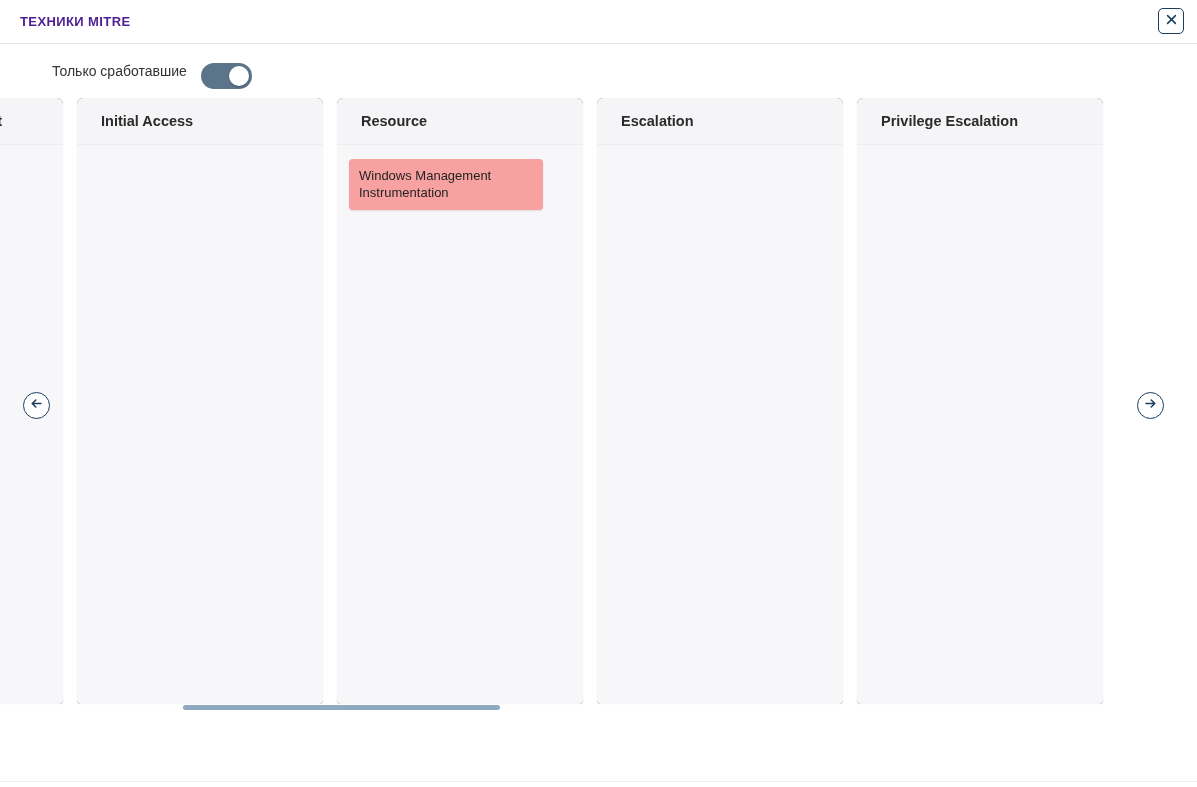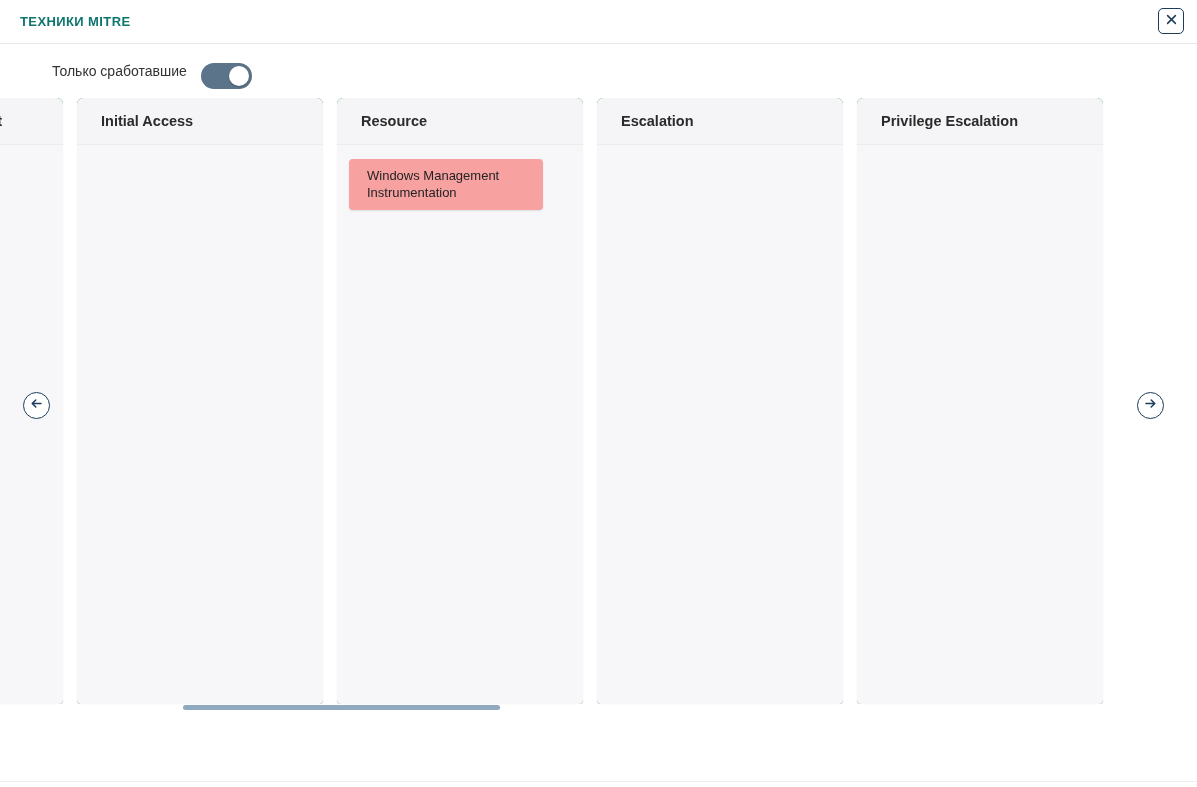--- a/index.html
+++ b/index.html
@@ -30,21 +30,21 @@
     display: flex;
     align-items: center;
     background: #ffffff;
   }
 
   .modal-title {
     margin-left: 20px;
     font-size: 13px;
     font-weight: bold;
     letter-spacing: 0.4px;
-    color: #0f766e;
+    color: #4c1d95;
     text-transform: uppercase;
     white-space: nowrap;
   }
 
   .close-btn {
     position: absolute;
     right: 13px;
     top: 8px;
     width: 26px;
     height: 26px;
@@ -145,21 +145,21 @@
     flex: 1 1 auto;
     padding: 14px 12px 10px 12px;
     background: #f7f7f9;
     display: flex;
     flex-direction: column;
     gap: 8px;
   }
 
   .tech-card {
     border-radius: 4px;
-    padding: 8px 18px;
+    padding: 8px 10px;
     font-size: 13px;
     line-height: 1.33;
     color: #232323;
     cursor: pointer;
     box-shadow: 0 1px 2px rgba(0,0,0,0.10);
     max-width: 194px;
   }
   .tech-card.triggered { background: #f7a1a1; }
 
   

